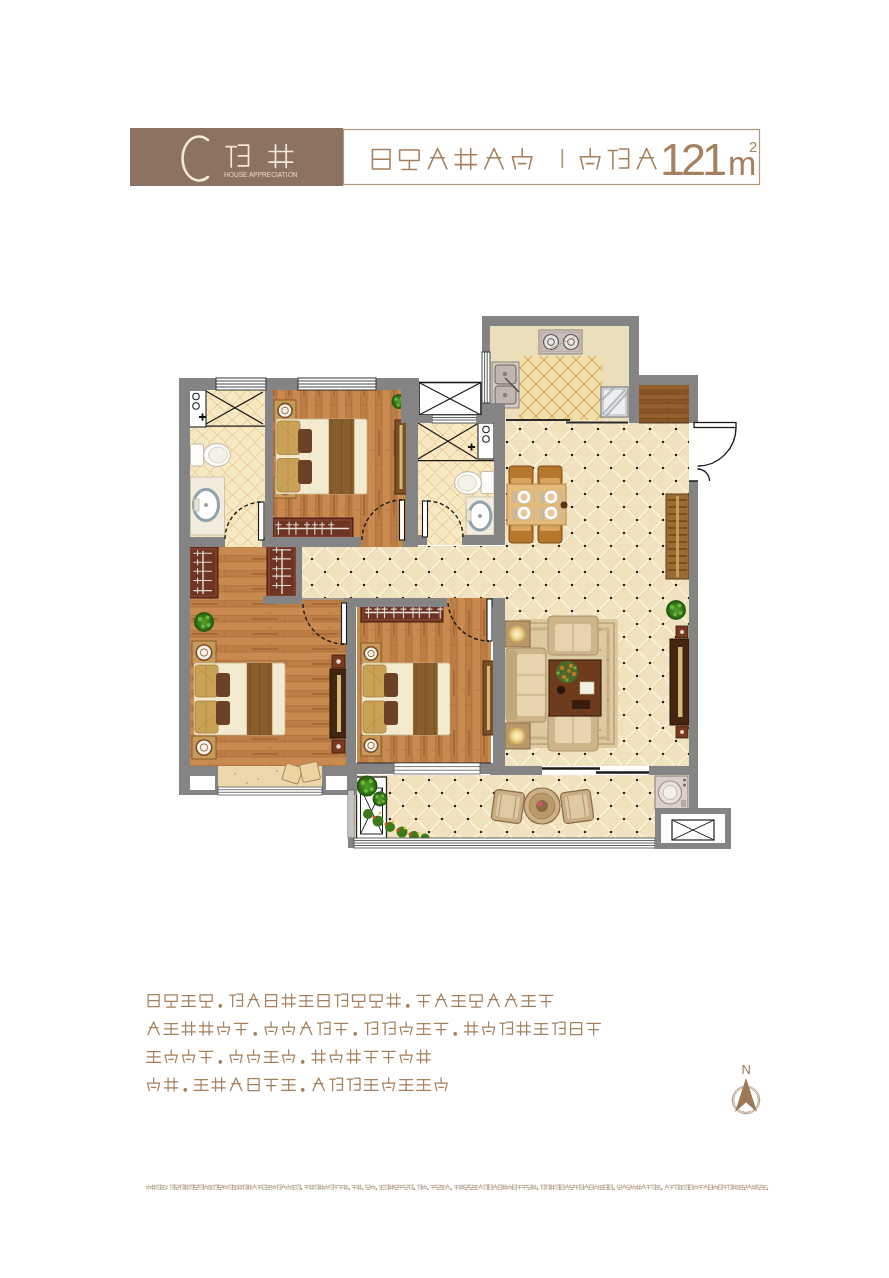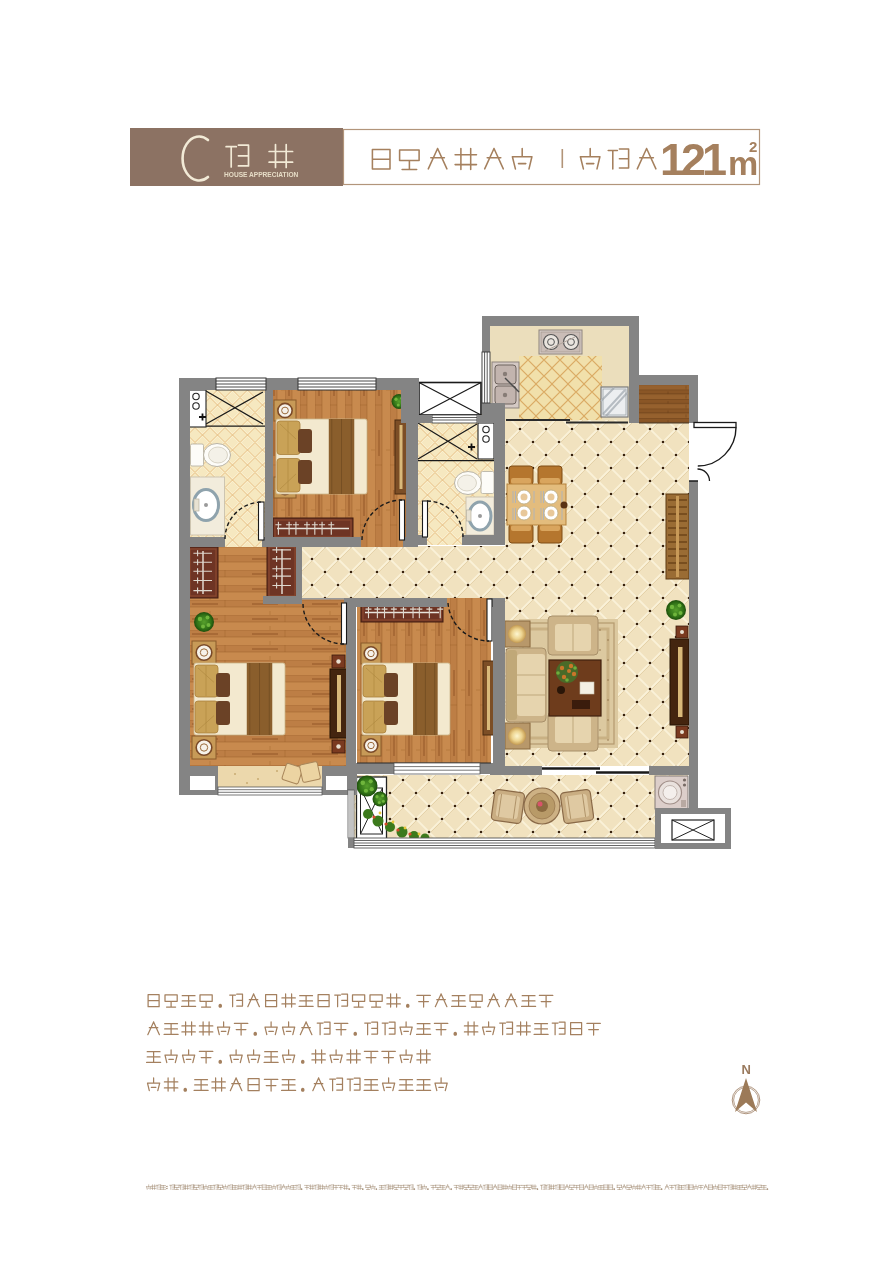--- a/index.html
+++ b/index.html
@@ -1,18 +1,18 @@
 <!DOCTYPE html>
 <html lang="zh"><head>
 <meta charset="utf-8">
 <title>C户型</title>
 <style>
 html,body{margin:0;padding:0;background:#fff;}
 .page{position:relative;width:850px;height:1278px;background:#fff;overflow:hidden;
- font-family:"Liberation Sans",sans-serif;font-weight:bold;}
+ font-family:"Liberation Sans",sans-serif;}
 </style>
 </head>
 <body>
 
 <div class="page">
 <svg width="889" height="1278" viewBox="0 0 889 1278">
 <defs>
 <pattern id="tileL" width="26" height="26" patternUnits="userSpaceOnUse">
  <rect width="26" height="26" fill="#f1e2bf"></rect>
  <path d="M14,1 L27,14 L14,27 L1,14 Z" stroke="#d9c294" stroke-width="0.7" fill="none" opacity="0.8"></path>

